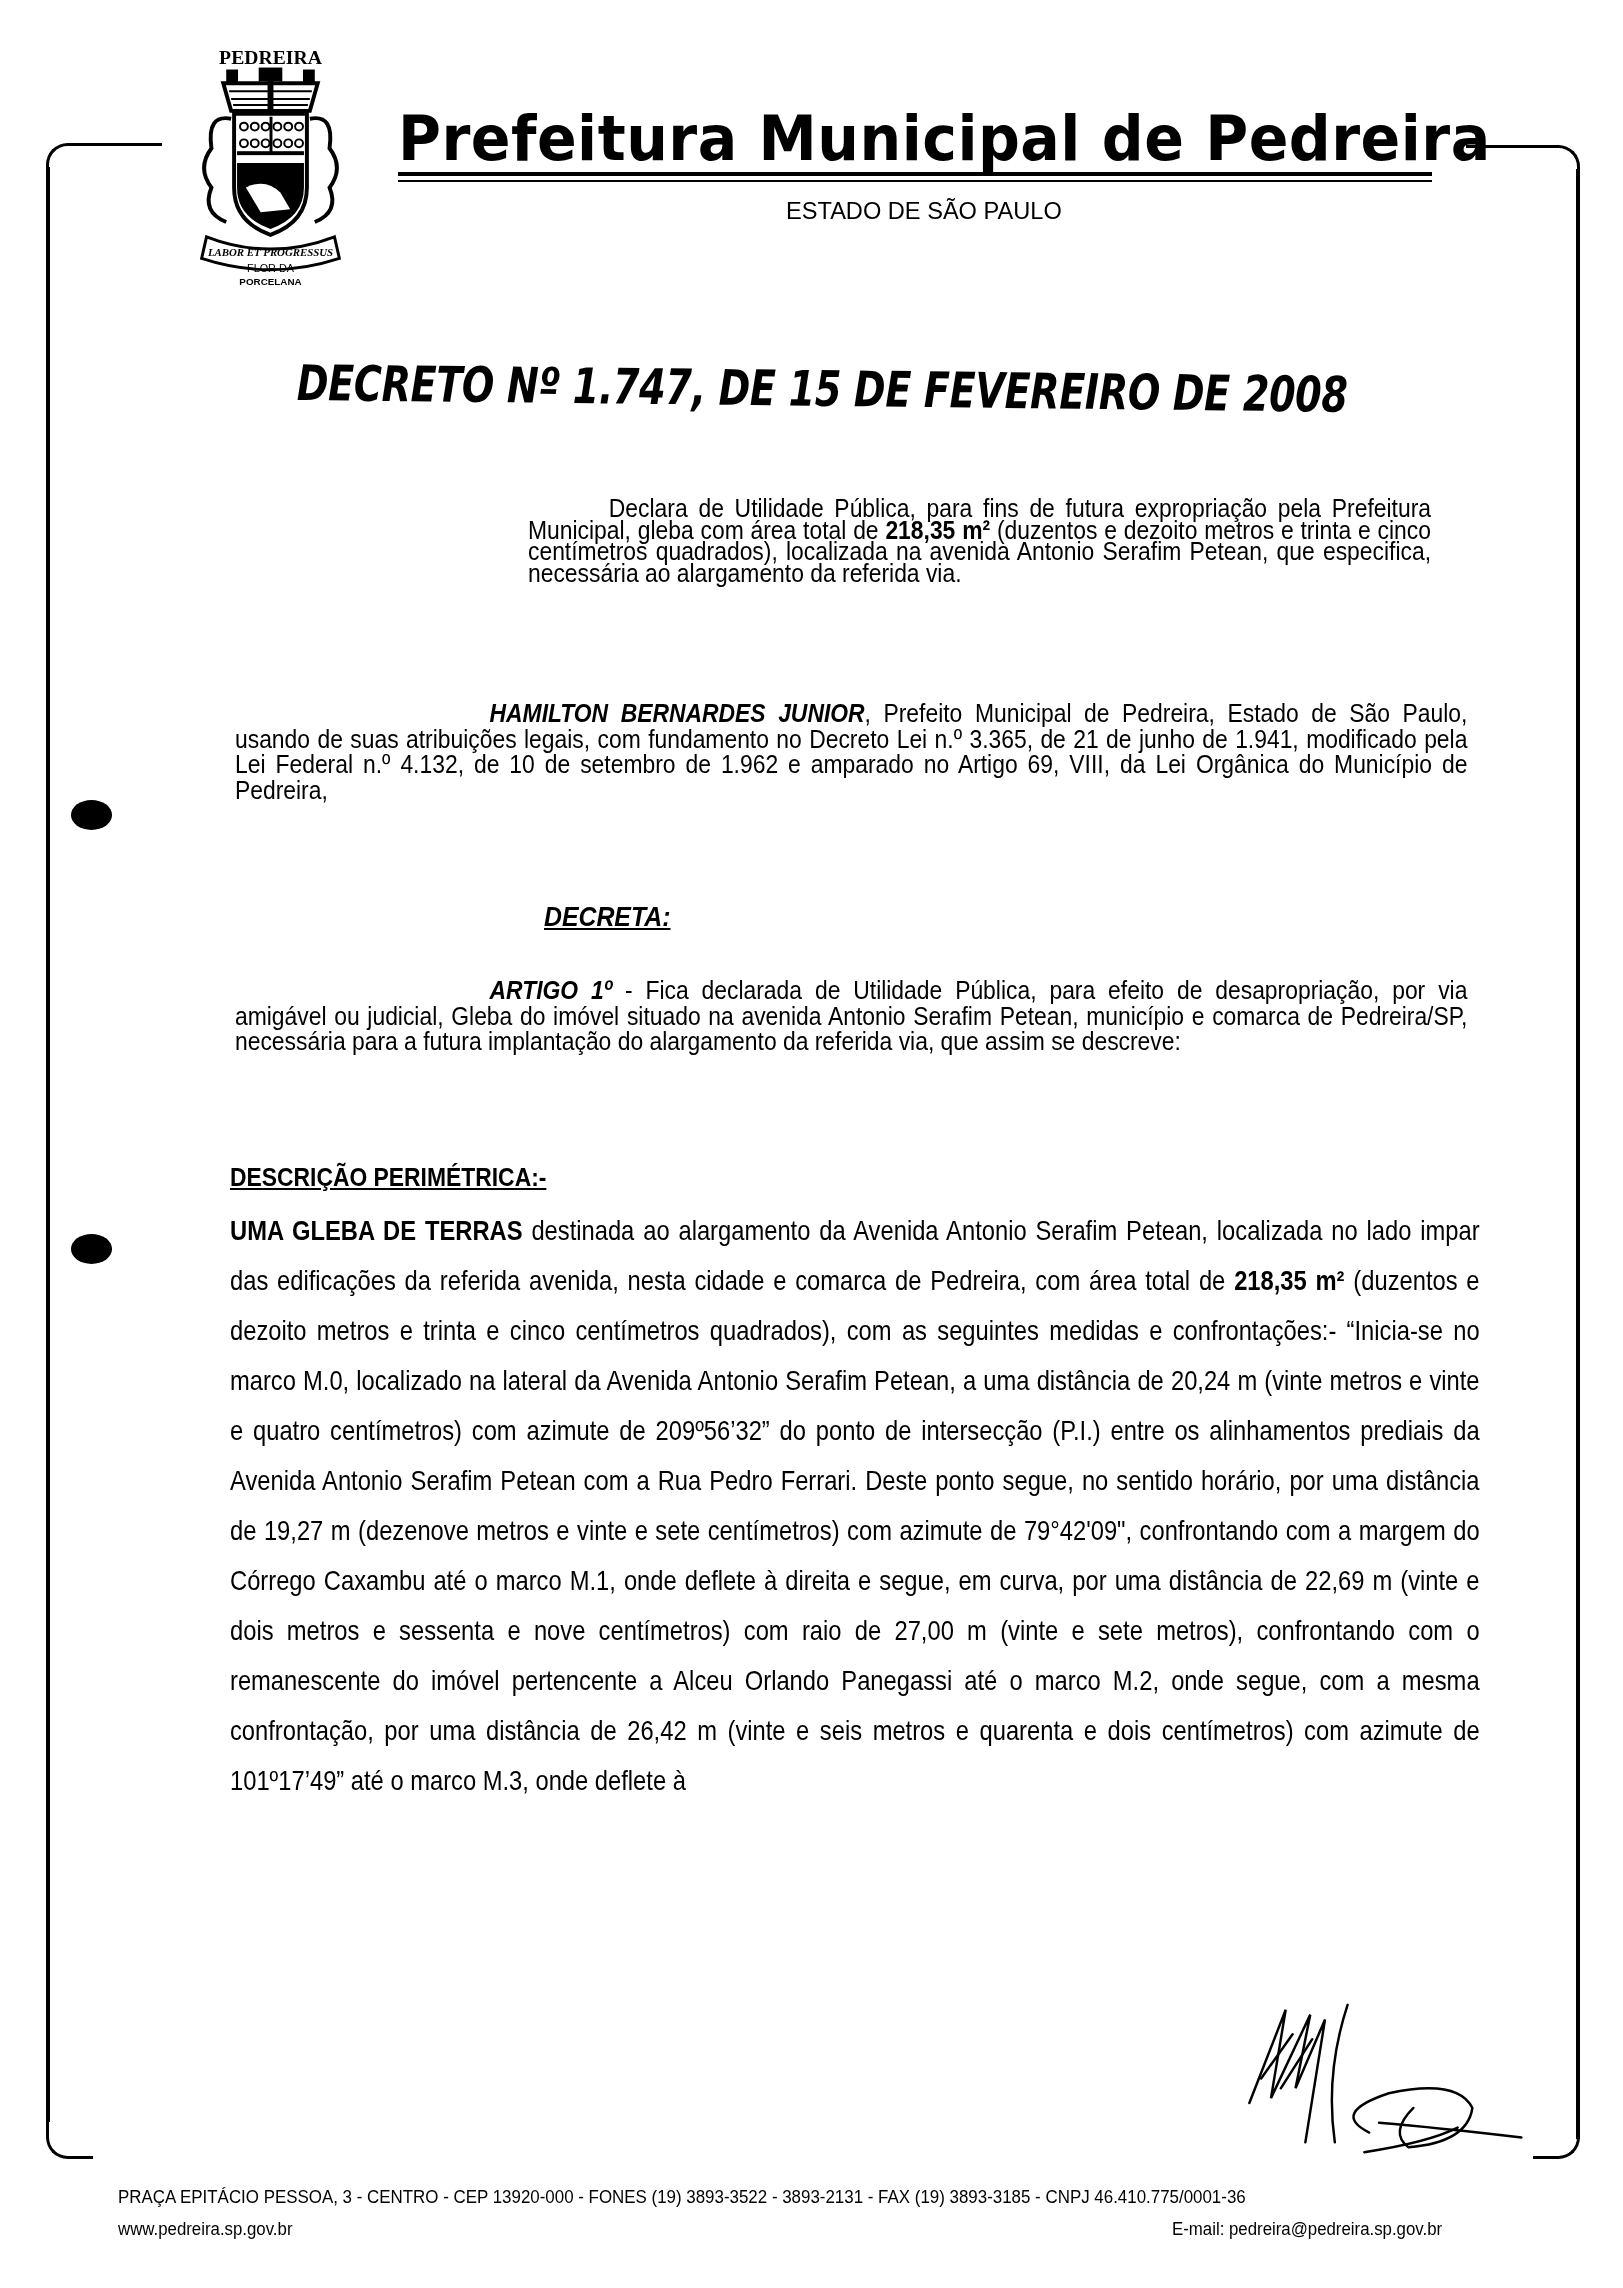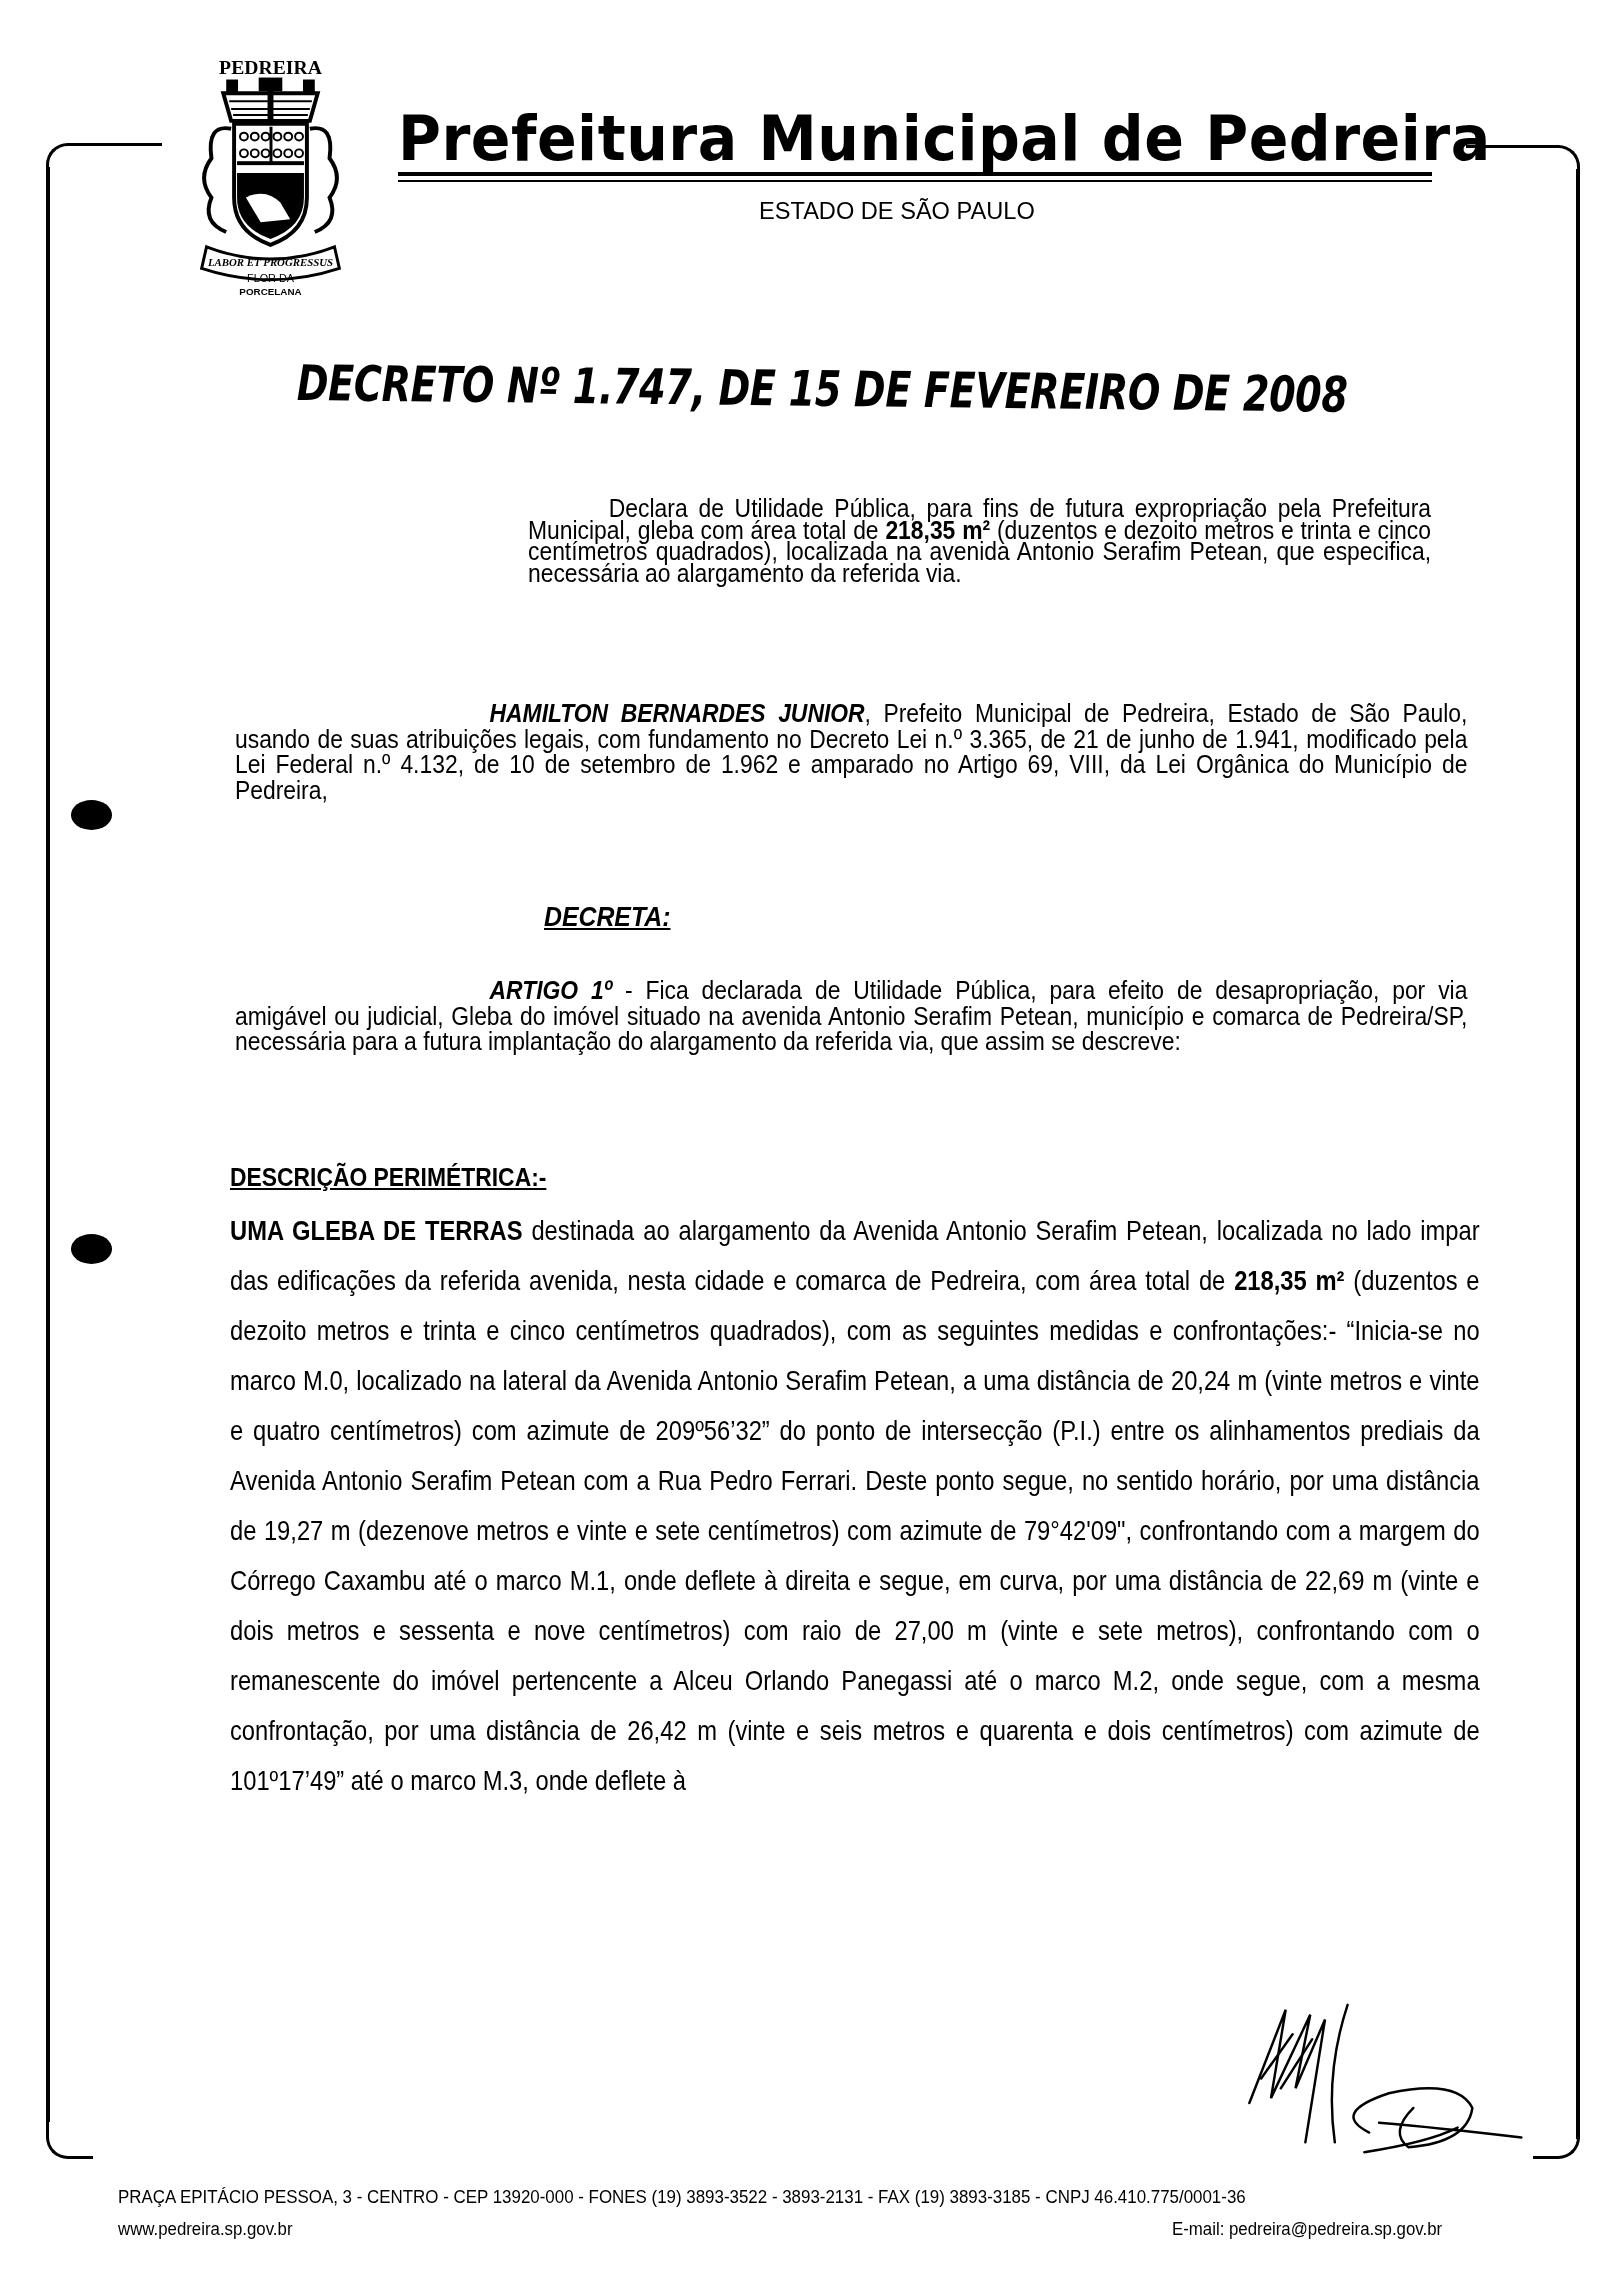--- a/index.html
+++ b/index.html
@@ -11,28 +11,28 @@
 
   
   .frame-left { left: 46px; top: 146px; width: 3.9px; height: 1987px; background:#000; border-top-left-radius: 0; }
   .frame-top-left { left: 46px; top: 143px; width: 116px; height: 27.6px; border-top: 3px solid #000; border-left: 3.9px solid #000; border-top-left-radius: 21.7px; box-sizing: border-box; }
   .frame-top-right { left: 1466px; top: 145px; width: 114px; height: 27.6px; border-top: 3px solid #000; border-right: 3.9px solid #000; border-top-right-radius: 21.7px; box-sizing: border-box; }
   .frame-right { left: 1576px; top: 169px; width: 3.9px; height: 1970px; background:#000; }
   .frame-bottom-left { left: 46px; top: 2118px; width: 47px; height: 41px; border-bottom: 3.9px solid #000; border-left: 3.9px solid #000; border-bottom-left-radius: 21.7px; box-sizing: border-box; }
   .frame-bottom-right { left: 1533px; top: 2118px; width: 47px; height: 41px; border-bottom: 3.9px solid #000; border-right: 3.9px solid #000; border-bottom-right-radius: 21.7px; box-sizing: border-box; }
 
   
-  .coat { left: 172px; top: 50px; width: 197px; height: 246px; }
+  .coat { left: 172px; top: 40px; width: 197px; height: 246px; }
   .title {
     left: 398px; top: 102px; font-size: 63px; font-weight: bold; letter-spacing: 0.5px;
     font-family: "DejaVu Sans", sans-serif; white-space: nowrap; transform: scaleX(0.93); transform-origin: left top;
   }
   .rule-thick { left: 398px; top: 172px; width: 1034px; height: 3.9px; background: #000; }
   .rule-thin  { left: 398px; top: 180px; width: 1034px; height: 2px; background: #000; }
-  .state { left: 759px; top: 198px; font-size: 23.6px; white-space: nowrap; }
+  .state { left: 786px; top: 198px; font-size: 23.6px; white-space: nowrap; }
 
   .decree-title {
     left: 297px; top: 355px; font-size: 49px; font-weight: bold; font-style: italic;
     font-family: "DejaVu Sans", sans-serif; white-space: nowrap; transform: scaleX(0.78) rotate(0.5deg); transform-origin: left top;
     letter-spacing: -0.5px;
   }
 
   
   .para { font-size: 26.6px; line-height: 23.6px; text-align: justify; text-align-last: left; }
   .para-tight { transform: scaleX(0.86); transform-origin: left top; }

